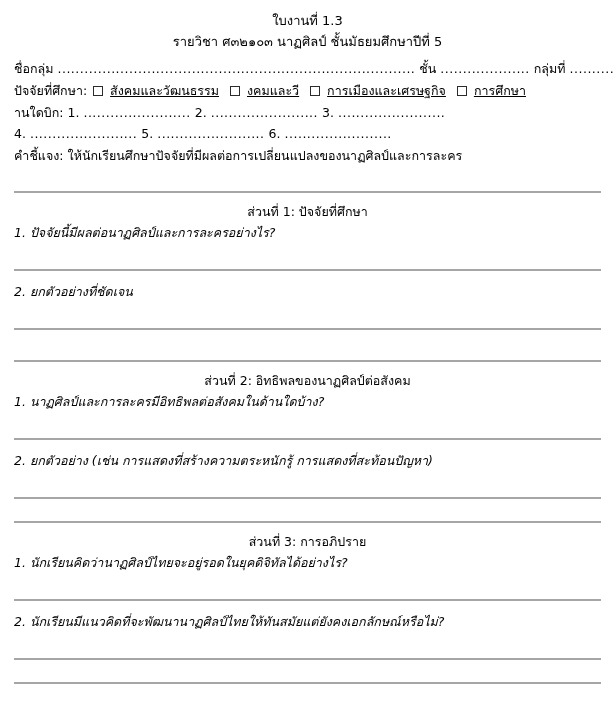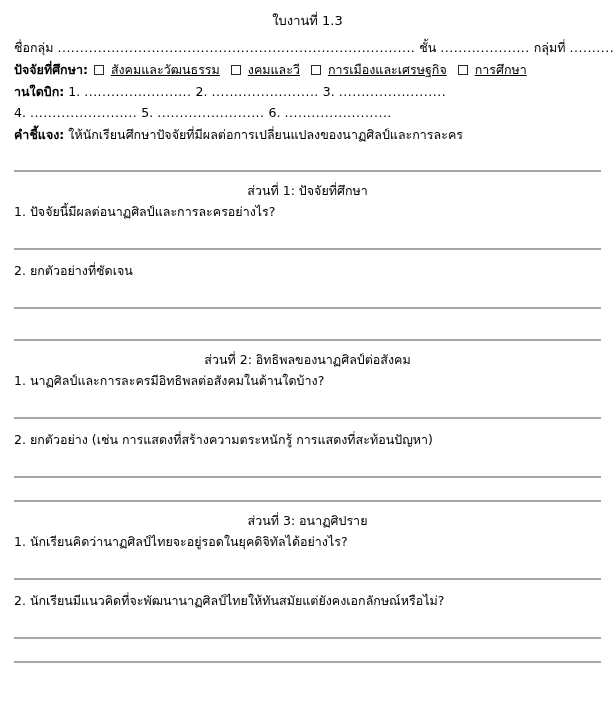--- a/index.html
+++ b/index.html
@@ -40,21 +40,21 @@
     font-size: 12.5px;
     white-space: nowrap;
   }
   .field-row.tight {
     line-height: 21px;
   }
   .dots {
     letter-spacing: 0.5px;
   }
   .lbl-bold {
-    font-weight: bold;
+    font-weight: normal;
   }
 
   
   .checkbox-row {
     line-height: 22px;
     font-size: 12.5px;
     white-space: nowrap;
   }
   .cbox {
     display: inline-block;
@@ -92,37 +92,39 @@
   .section-title {
     font-size: 12.5px;
     line-height: 21px;
     white-space: nowrap;
     text-align: center;
   }
   .question {
     font-size: 12.5px;
     line-height: 21px;
     white-space: nowrap;
+    font-style: italic;
   }
 
   .sp-6  { height: 6px; }
   .sp-8  { height: 8px; }
   .sp-10 { height: 10px; }
   .sp-22 { height: 22px; }
   .sp-24 { height: 24px; }
   .sp-26 { height: 26px; }
   .sp-30 { height: 30px; }
 </style>
 </head>
 <body>
 
 <div class="page">
 
   <div class="title-block">
     <div class="title-line">ใบงานที่ 1.3</div>
+    <div class="title-line">รายวิชา ศ๓๒๑๐๓ นาฏศิลป์ ชั้นมัธยมศึกษาปีที่ 5</div>
   </div>
 
   <div class="sp-6"></div>
 
   <div class="field-row">
     <span>ชื่อกลุ่ม</span>
     <span class="dots">................................................................................</span>
     <span>ชั้น</span>
     <span class="dots">....................</span>
     <span>กลุ่มที่</span>
@@ -193,21 +195,21 @@
   <div class="sp-10"></div>
   <div class="question">2. ยกตัวอย่าง (เช่น การแสดงที่สร้างความตระหนักรู้ การแสดงที่สะท้อนปัญหา)</div>
   <div class="sp-26"></div>
   <div class="rule"></div>
 
   <div class="sp-22"></div>
 
   <div class="rule"></div>
   <div class="sp-8"></div>
   <div class="section">
-    <div class="section-title">ส่วนที่ 3: อนาฏศิปราย</div>
+    <div class="section-title">ส่วนที่ 3: การอภิปราย</div>
     <div class="question">1. นักเรียนคิดว่านาฏศิลป์ไทยจะอยู่รอดในยุคดิจิทัลได้อย่างไร?</div>
   </div>
   <div class="sp-26"></div>
   <div class="rule"></div>
   <div class="sp-10"></div>
   <div class="question">2. นักเรียนมีแนวคิดที่จะพัฒนานาฏศิลป์ไทยให้ทันสมัยแต่ยังคงเอกลักษณ์หรือไม่?</div>
   <div class="sp-26"></div>
   <div class="rule"></div>
   <div class="sp-22"></div>
   <div class="rule"></div>

